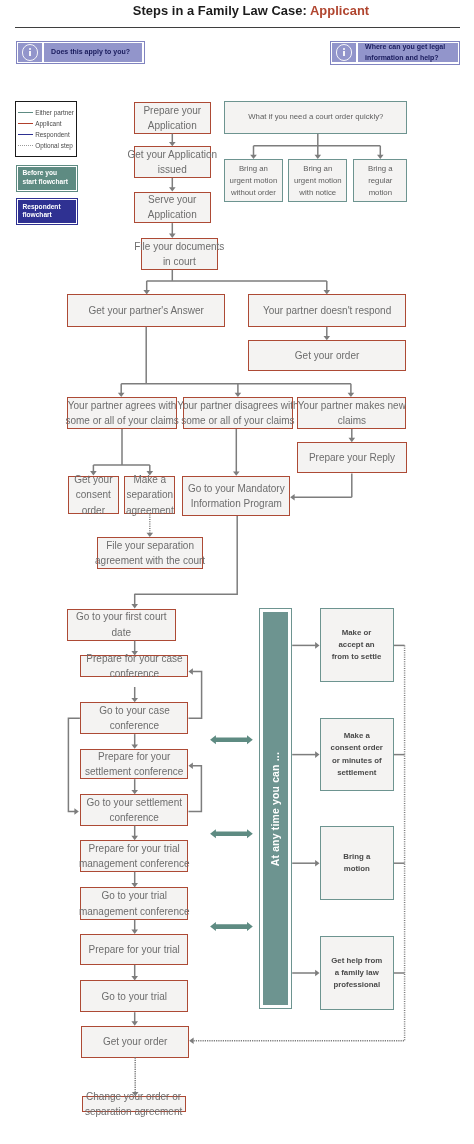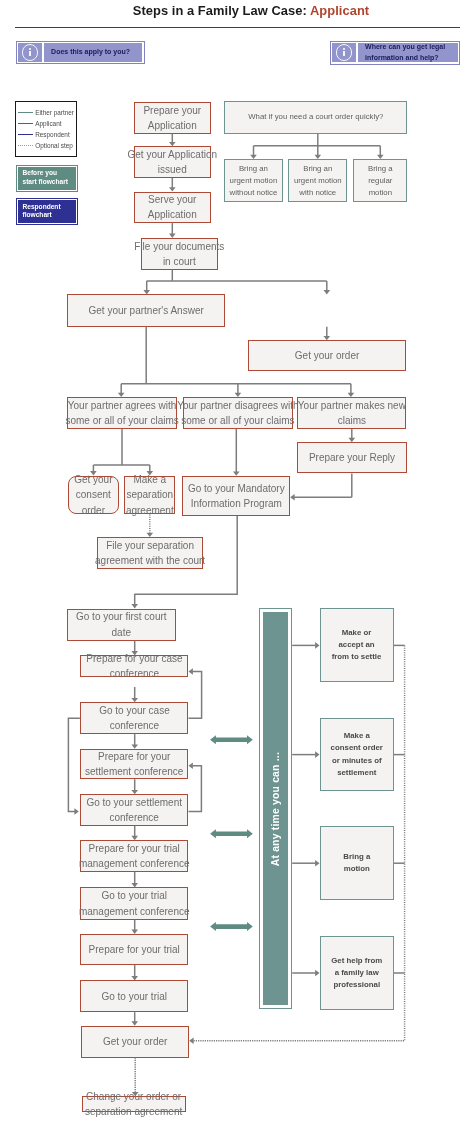--- a/index.html
+++ b/index.html
@@ -118,41 +118,44 @@
       </span>
     </div>
 
   <div class="bx teal" style="left:224.4px;top:101px;width:182.9px;height:32.7px;">
       <span>What if you need a court order quickly?</span>
     </div>
   <div class="bx teal" style="left:224.2px;top:159.1px;width:58.5px;height:43px;">
       <span>
         <div>Bring an</div>
         <div>urgent motion</div>
-        <div>without notice</div>
+        <div>without order</div>
       </span>
     </div>
   <div class="bx teal" style="left:288.1px;top:159.1px;width:59.4px;height:43px;">
       <span>
         <div>Bring an</div>
         <div>urgent motion</div>
         <div>with notice</div>
       </span>
     </div>
   <div class="bx teal" style="left:353.2px;top:159.1px;width:54.3px;height:43px;">
       <span>
         <div>Bring a</div>
         <div>regular</div>
         <div>motion</div>
       </span>
     </div>
 
   <div class="bx red" style="left:67.3px;top:294.4px;width:157.7px;height:32.3px;">
       <span>Get your partner's Answer</span>
     </div>
+  <div class="bx red" style="left:248.4px;top:294.4px;width:157.4px;height:32.3px;">
+      <span>Your partner doesn't respond</span>
+    </div>
   <div class="bx red" style="left:248.4px;top:339.5px;width:157.4px;height:31.5px;">
       <span>Get your order</span>
     </div>
 
   <div class="bx red" style="left:67.4px;top:397.1px;width:109.4px;height:31.9px;">
       <span>
         <div>Your partner agrees with</div>
         <div>some or all of your claims</div>
       </span>
     </div>
@@ -165,21 +168,21 @@
   <div class="bx red" style="left:297.4px;top:397.1px;width:108.9px;height:31.9px;">
       <span>
         <div>Your partner makes new</div>
         <div>claims</div>
       </span>
     </div>
   <div class="bx red" style="left:297.4px;top:442.2px;width:109.2px;height:31.3px;">
       <span>Prepare your Reply</span>
     </div>
 
-  <div class="bx red" style="left:67.7px;top:475.5px;width:51.3px;height:38.9px;border-radius:8px;">
+  <div class="bx red" style="left:67.7px;top:475.5px;width:51.3px;height:38.9px;">
       <span>
         <div>Get your</div>
         <div>consent</div>
         <div>order</div>
       </span>
     </div>
   <div class="bx red" style="left:124.4px;top:475.5px;width:50.8px;height:38.9px;">
       <span>
         <div>Make a</div>
         <div>separation</div>

